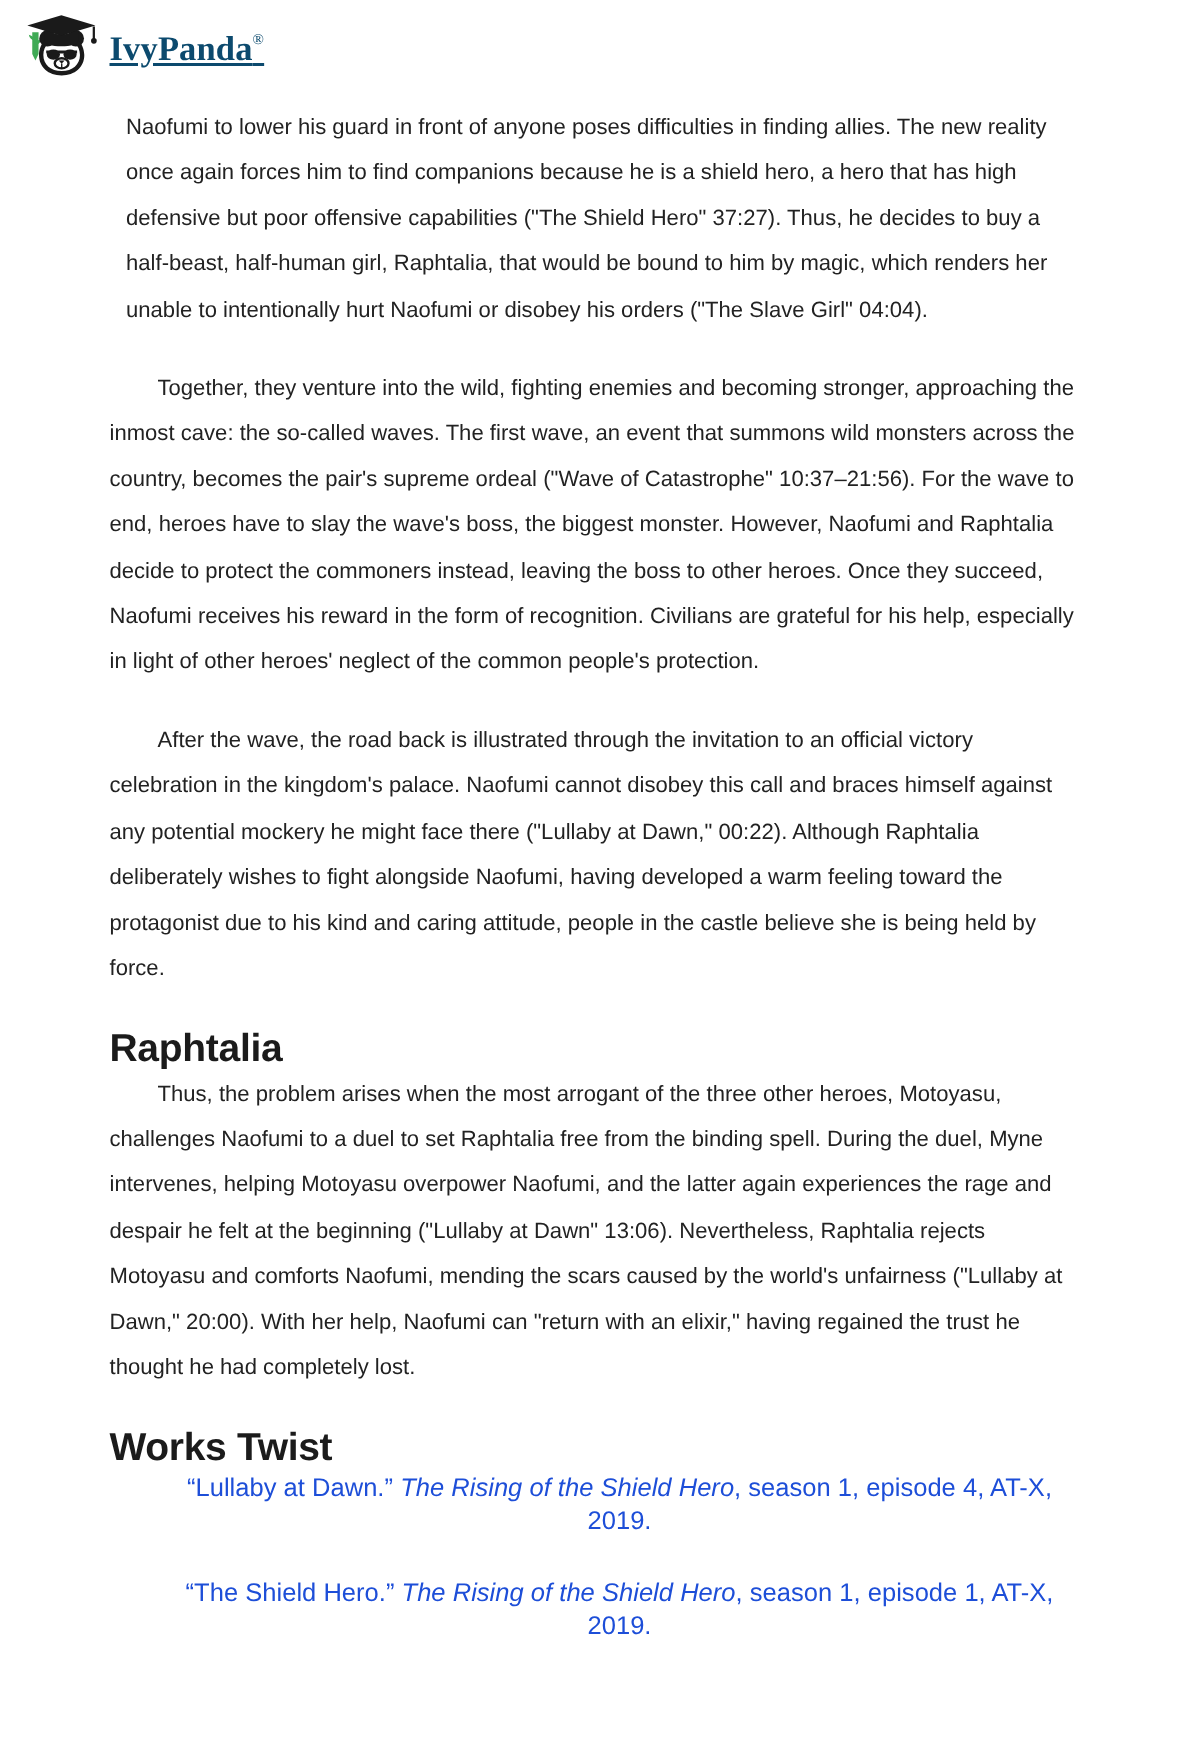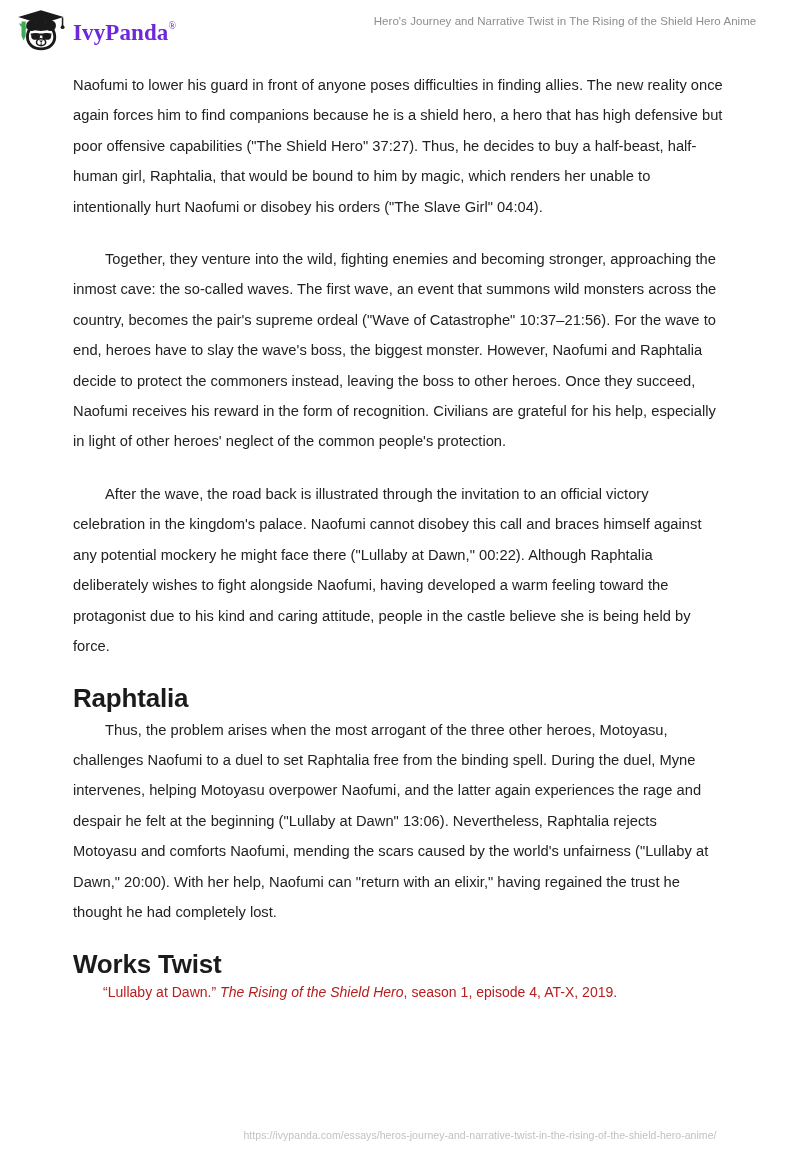--- a/index.html
+++ b/index.html
@@ -42,25 +42,26 @@
   }
   .brand-mark {
     width: 52px;
     height: 44px;
     display: block;
   }
   .brand-name {
     font-family: "Liberation Serif", serif;
     font-size: 23px;
     font-weight: 700;
-    color: #6d28d9;
+    color: #0c4a6e;
     letter-spacing: 0.1px;
     line-height: 1;
     position: relative;
     top: 1px;
+    text-decoration: underline;
   }
   .brand-name sup {
     font-size: 10px;
     vertical-align: super;
     font-weight: 400;
     top: -2px;
     position: relative;
   }
 
   .header-title {
@@ -87,20 +88,21 @@
     margin: 0 0 22px 0;
     font-size: 14.7px;
     line-height: 30.4px;
     color: #222222;
     text-align: left;
     text-indent: 32px;
     letter-spacing: 0.02px;
   }
   p.para.no-indent {
     text-indent: 0;
+    margin-left: 11px;
   }
 
   h2.section-heading {
     margin: 0;
     font-size: 26px;
     font-weight: 700;
     color: #1b1b1b;
     line-height: 1.2;
     letter-spacing: -0.2px;
   }
@@ -110,24 +112,25 @@
     margin-bottom: 26px;
   }
   .works-heading {
     margin-top: 18px;
     margin-bottom: 24px;
   }
 
   p.citation {
     margin: 0 0 26px 0;
     padding-left: 30px;
-    font-size: 14px;
+    font-size: 17px;
     line-height: 22px;
-    color: #b91c1c;
+    color: #1d4ed8;
     letter-spacing: 0.02px;
+    text-align: center;
   }
   p.citation .work-title {
     font-style: italic;
   }
 
   
   .footer {
     position: absolute;
     left: 0;
     bottom: 17px;
@@ -179,38 +182,35 @@
             <path d="M26.9 1.2 L49.6 8.0 L26.9 14.9 L4.2 8.0 z"></path>
             <path d="M15.6 11.2 v6.4 c0 2.6 5.1 4.3 11.3 4.3 6.2 0 11.3 -1.7 11.3 -4.3 v-6.4 l-11.3 3.4 z"></path>
             <path d="M47.8 8.6 h1.5 v8.6 h-1.5 z"></path>
             <circle cx="48.6" cy="18.2" r="1.9"></circle>
           </g>
         </svg>
       </span>
       <span class="brand-name"><span>IvyPanda</span><sup>®</sup></span>
     </div>
 
-    <div class="header-title">Hero's Journey and Narrative Twist in The Rising of the Shield Hero Anime</div>
   </div>
 
   <div class="content">
 
     <p class="para no-indent">Naofumi to lower his guard in front of anyone poses difficulties in finding allies. The new reality once again forces him to find companions because he is a shield hero, a hero that has high defensive but poor offensive capabilities ("The Shield Hero" 37:27). Thus, he decides to buy a half-beast, half-human girl, Raphtalia, that would be bound to him by magic, which renders her unable to intentionally hurt Naofumi or disobey his orders ("The Slave Girl" 04:04).</p>
     <p class="para">Together, they venture into the wild, fighting enemies and becoming stronger, approaching the inmost cave: the so-called waves. The first wave, an event that summons wild monsters across the country, becomes the pair's supreme ordeal ("Wave of Catastrophe" 10:37–21:56). For the wave to end, heroes have to slay the wave's boss, the biggest monster. However, Naofumi and Raphtalia decide to protect the commoners instead, leaving the boss to other heroes. Once they succeed, Naofumi receives his reward in the form of recognition. Civilians are grateful for his help, especially in light of other heroes' neglect of the common people's protection.</p>
     <p class="para">After the wave, the road back is illustrated through the invitation to an official victory celebration in the kingdom's palace. Naofumi cannot disobey this call and braces himself against any potential mockery he might face there ("Lullaby at Dawn," 00:22). Although Raphtalia deliberately wishes to fight alongside Naofumi, having developed a warm feeling toward the protagonist due to his kind and caring attitude, people in the castle believe she is being held by force.</p>
 
     <h2 class="section-heading conclusion-heading">Raphtalia</h2>
 
     <p class="para">Thus, the problem arises when the most arrogant of the three other heroes, Motoyasu, challenges Naofumi to a duel to set Raphtalia free from the binding spell. During the duel, Myne intervenes, helping Motoyasu overpower Naofumi, and the latter again experiences the rage and despair he felt at the beginning ("Lullaby at Dawn" 13:06). Nevertheless, Raphtalia rejects Motoyasu and comforts Naofumi, mending the scars caused by the world's unfairness ("Lullaby at Dawn," 20:00). With her help, Naofumi can "return with an elixir," having regained the trust he thought he had completely lost.</p>
 
     <h2 class="section-heading works-heading">Works Twist</h2>
 
     <p class="citation"><span>“Lullaby at Dawn.” </span><span class="work-title">The Rising of the Shield Hero</span><span>, season 1, episode 4, AT-X, 2019.</span></p>
 
+    <p class="citation"><span>“The Shield Hero.” </span><span class="work-title">The Rising of the Shield Hero</span><span>, season 1, episode 1, AT-X, 2019.</span></p>
 
 
   </div>
 
-  <div class="footer">
-    <span class="footer-url">https://ivypanda.com/essays/heros-journey-and-narrative-twist-in-the-rising-of-the-shield-hero-anime/</span>
-  </div>
 
 </div>
 
 </body></html>

